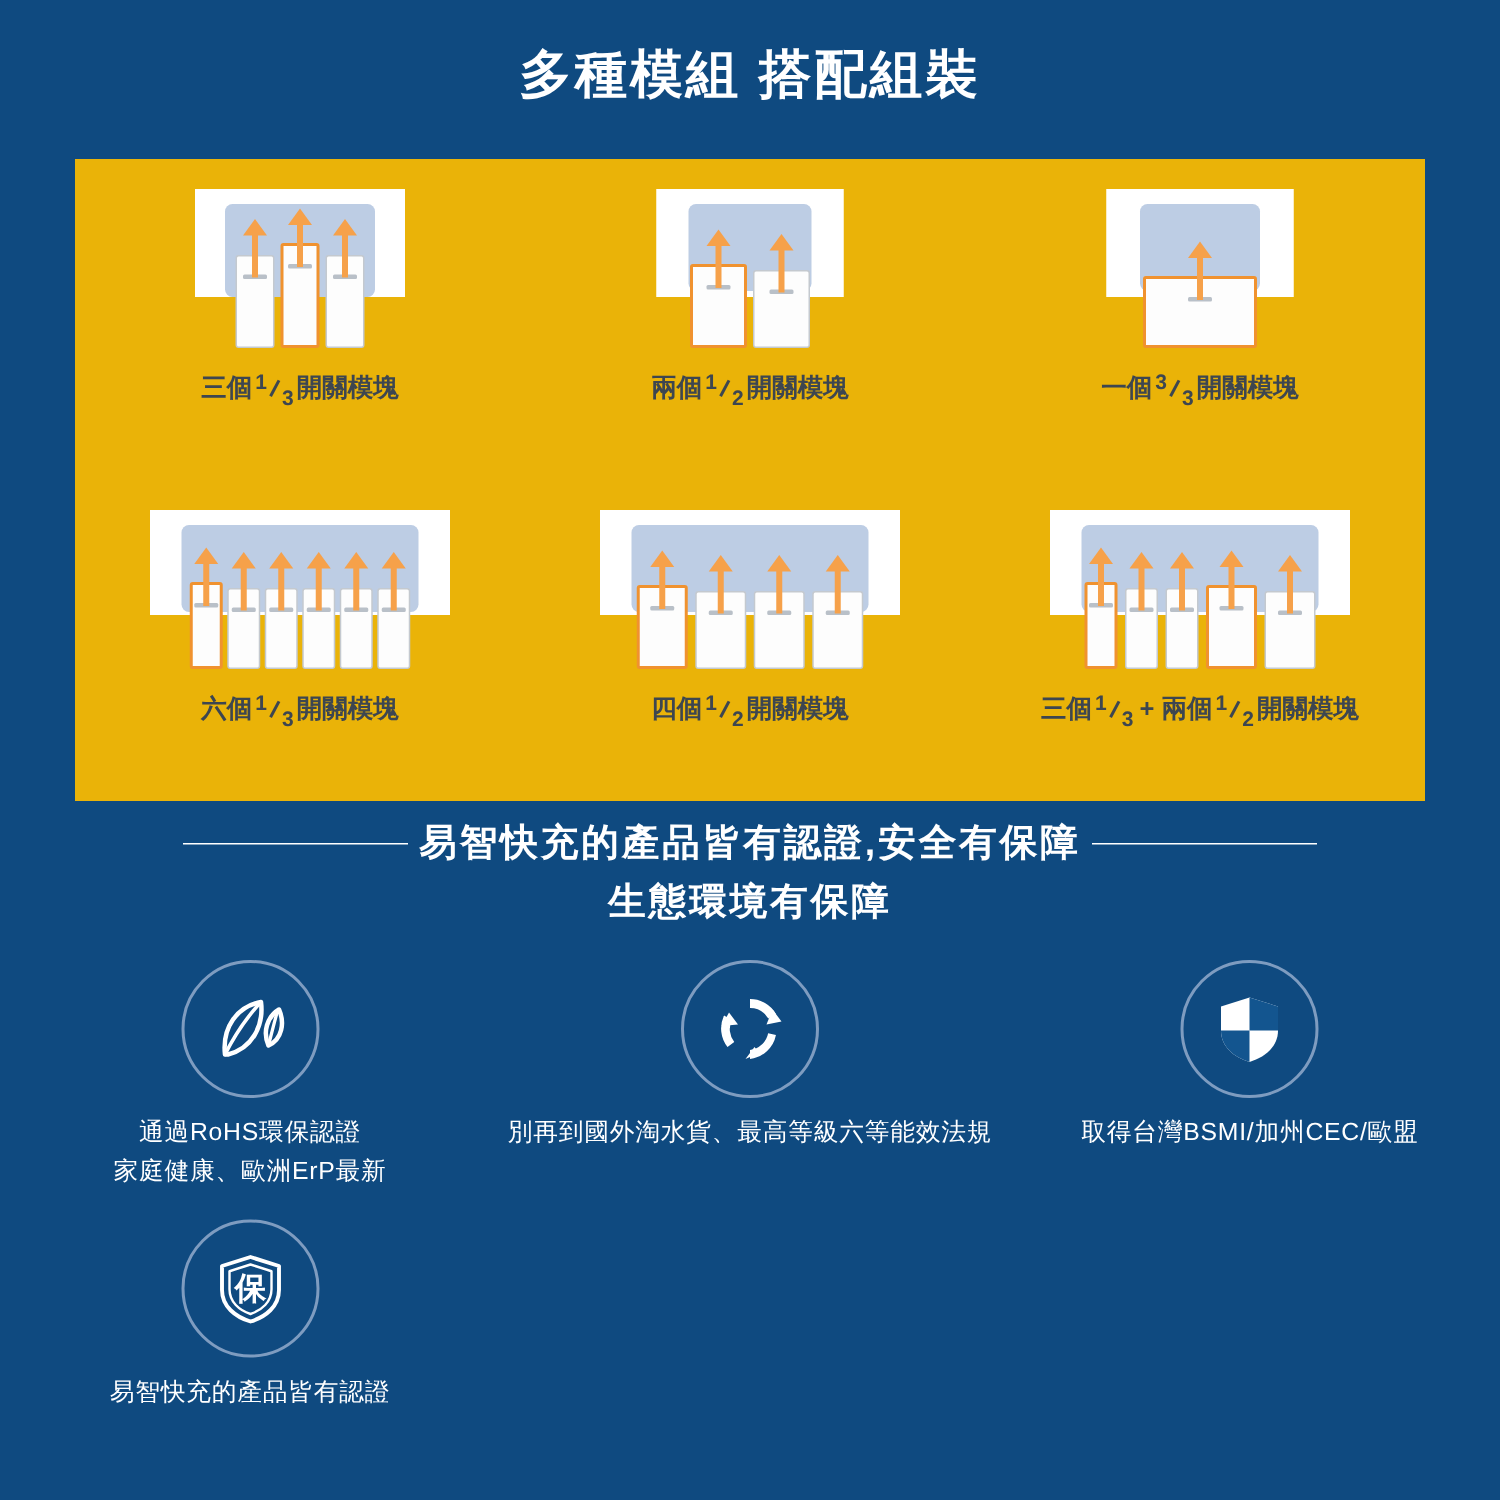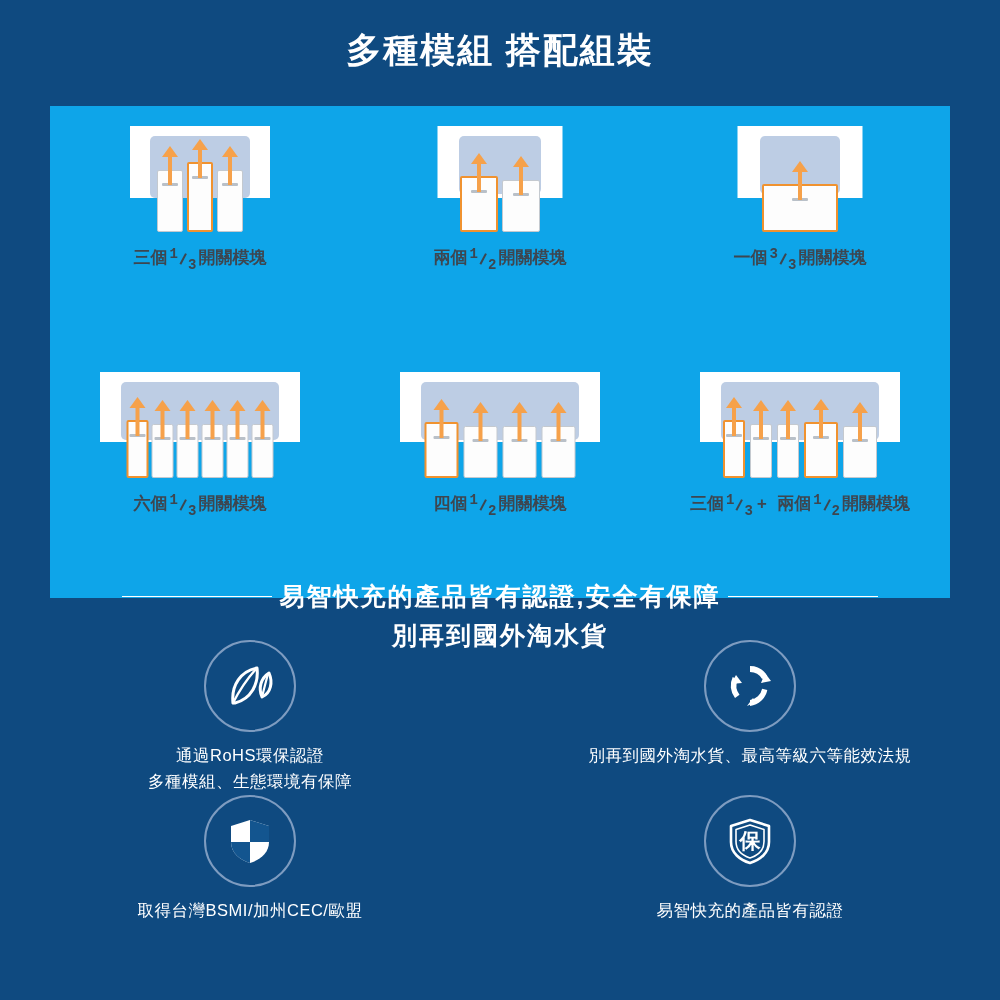--- a/index.html
+++ b/index.html
@@ -28,23 +28,22 @@
     height: 96px;
     line-height: 1;
   }
 
   
   .modules-panel {
     position: absolute;
     left: 50px;
     top: 106px;
     width: 900px;
-    height: 492px;
-    background: #0ea5e9;
-    font-family: Liberation Mono, monospace;
+    height: 428px;
+    background: #eab308;
   }
 
   .modules-grid {
     display: grid;
     grid-template-columns: 1fr 1fr 1fr;
     grid-template-rows: 1fr 1fr;
     width: 100%;
     height: 100%;
   }
 
@@ -175,21 +174,20 @@
     top: 548px;
     left: 0;
     width: 1000px;
     text-align: center;
   }
   .cert-line-row {
     display: flex;
     align-items: center;
     justify-content: center;
     gap: 8px;
-    margin-top: 34px;
   }
   .rule {
     height: 1.5px;
     background: #ffffff;
     width: 150px;
   }
   .cert-line1 {
     font-size: 25px;
     font-weight: bold;
     letter-spacing: 2px;
@@ -204,22 +202,23 @@
     line-height: 1.15;
   }
 
   
   .badges {
     position: absolute;
     top: 640px;
     left: 0;
     width: 1000px;
     display: grid;
-    grid-template-columns: 1fr 1fr;
+    grid-template-columns: 1fr 1fr 1fr;
     grid-template-rows: auto auto;
+    row-gap: 18px;
   }
 
   .badge {
     display: flex;
     flex-direction: column;
     align-items: center;
   }
 
   .badge-icon {
     width: 92px;
@@ -449,37 +448,37 @@
 
   </div>
 </div>
 
 <div class="cert-heading">
   <div class="cert-line-row">
     <span class="rule"></span>
     <span class="cert-line1">易智快充的產品皆有認證,安全有保障</span>
     <span class="rule"></span>
   </div>
-  <div class="cert-line2">別再到國外淘水貨</div>
+  <div class="cert-line2">生態環境有保障</div>
 </div>
 
 <div class="badges">
 
   <div class="badge">
     <div class="badge-icon">
       <svg width="58" height="58" viewBox="0 0 58 58" aria-hidden="true">
         <path d="M12 46 C10 28 20 14 36 11 C38 27 30 42 14 46 Z" fill="none" stroke="#ffffff" stroke-width="3" stroke-linejoin="round"></path>
         <path d="M12 46 C18 34 26 22 35 12" fill="none" stroke="#ffffff" stroke-width="2.4" stroke-linecap="round"></path>
         <path d="M41 40 C37 31 40 21 48 16 C52 25 50 36 41 40 Z" fill="none" stroke="#ffffff" stroke-width="3" stroke-linejoin="round"></path>
         <path d="M41 40 C43 32 45 24 47 17" fill="none" stroke="#ffffff" stroke-width="2.2" stroke-linecap="round"></path>
       </svg>
     </div>
     <div class="badge-text">
       <div>通過RoHS環保認證</div>
-      <div>多種模組、生態環境有保障</div>
+      <div>家庭健康、歐洲ErP最新</div>
     </div>
   </div>
 
   <div class="badge">
     <div class="badge-icon">
       <svg width="58" height="58" viewBox="0 0 58 58" aria-hidden="true">
         <g fill="#ffffff">
           <path d="M29 9 a20 20 0 0 1 17.3 10 l-5.2 3 a14 14 0 0 0 -12.1 -7 Z"></path>
           <path d="M44 16 l6 8 l-10 2 Z"></path>
           <path d="M46.3 33 a20 20 0 0 1 -17.3 16 l0 -6 a14 14 0 0 0 12.1 -11.2 Z"></path>

